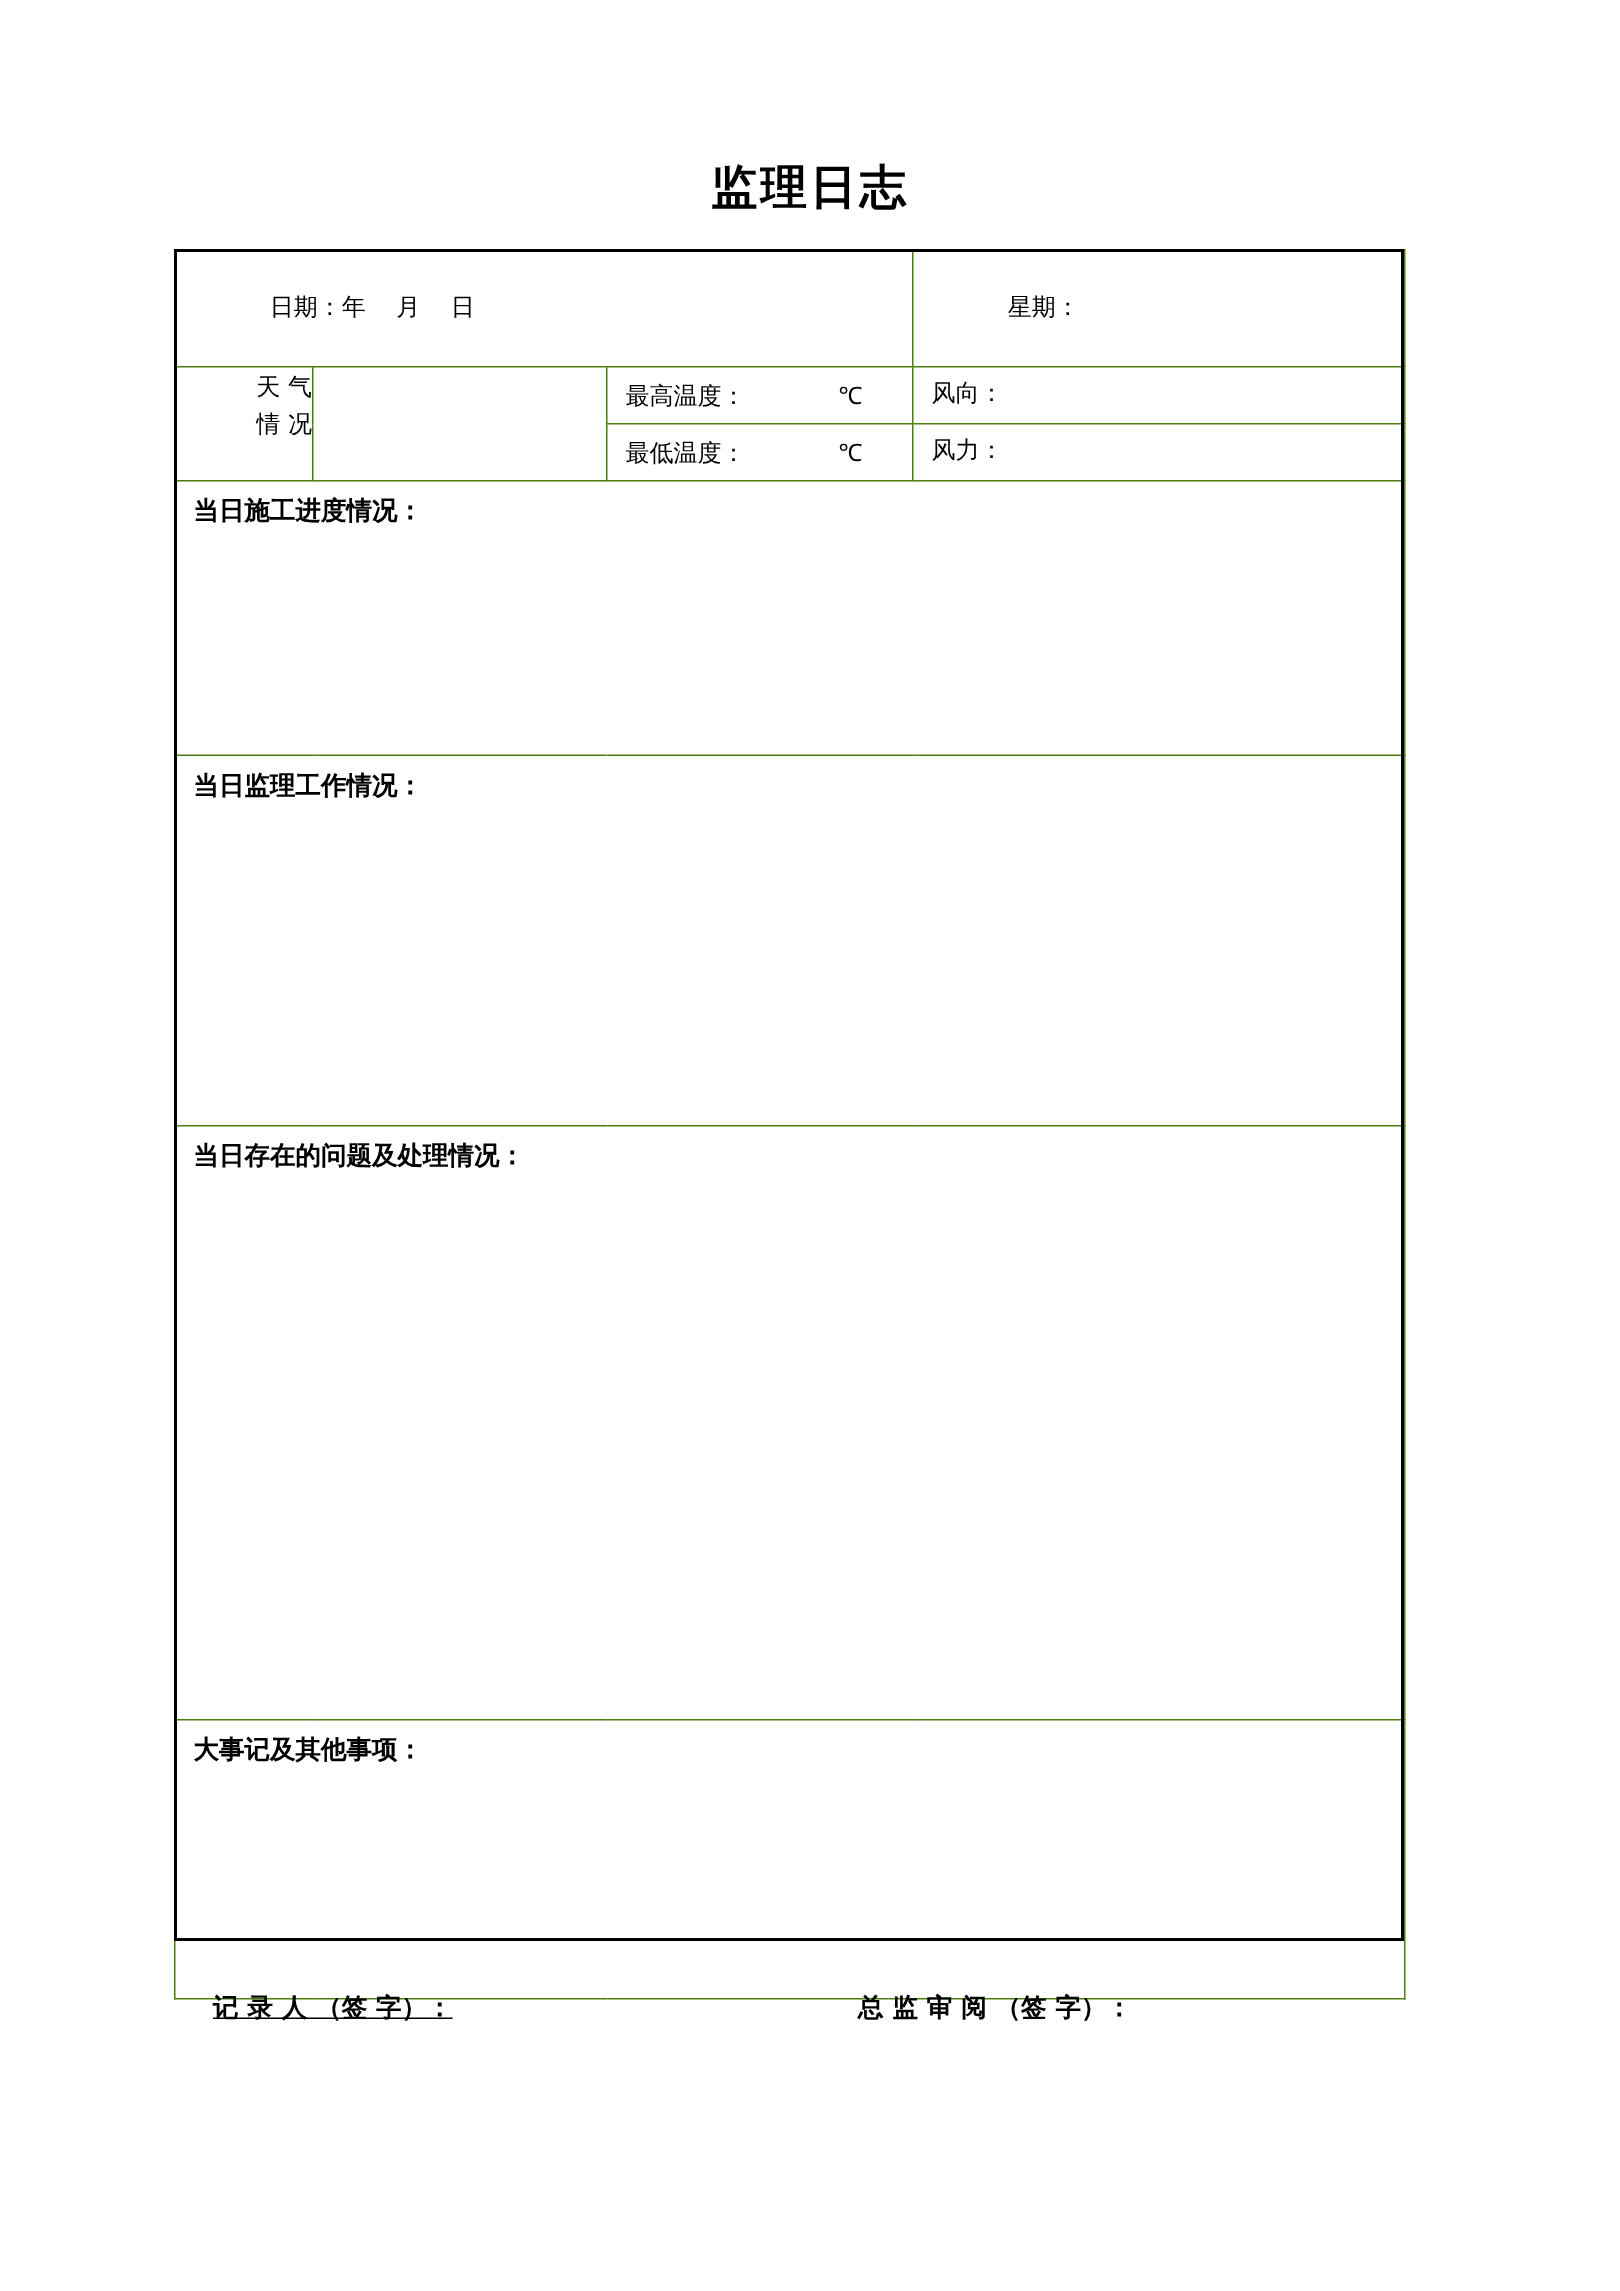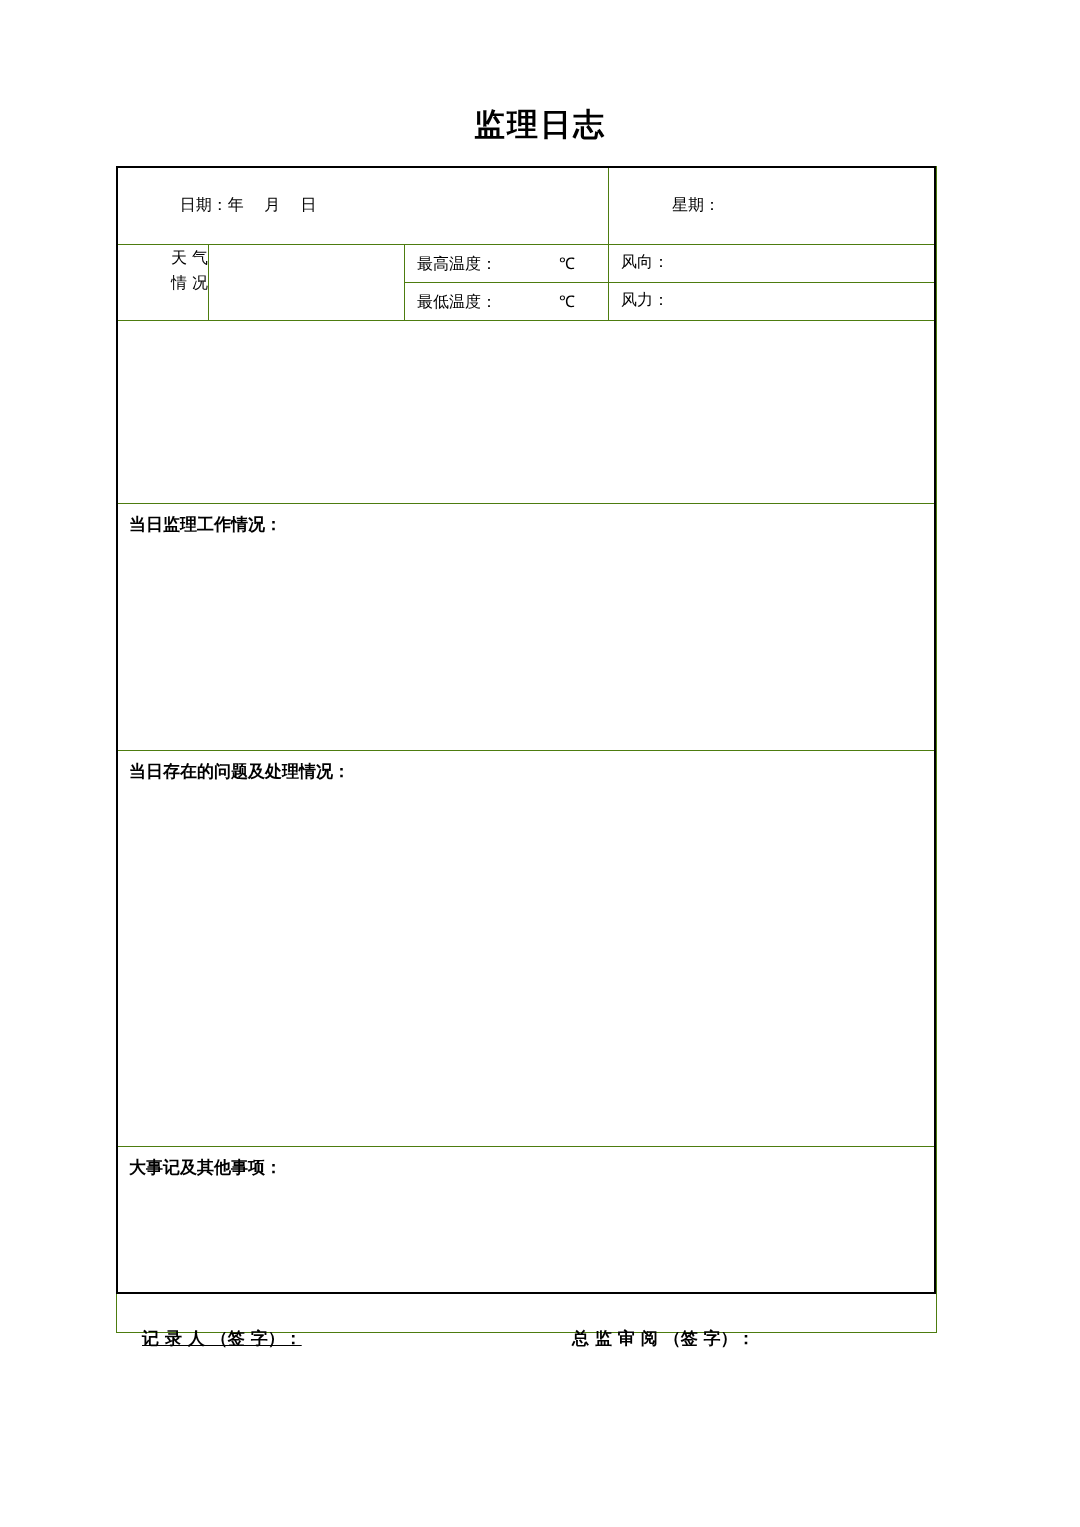--- a/index.html
+++ b/index.html
@@ -178,20 +178,21 @@
       </td>
       <td style="height:37px">
         <div class="temp-cell">
           <span>风力：</span><span></span>
         </div>
       </td>
     </tr>
 
     <tr>
       <td colspan="4" style="height:182px">
+        <div class="sec-title">当日施工进度情况：</div>
         <div class="cell-pad sec-body"></div>
       </td>
     </tr>
 
     <tr>
       <td colspan="4" style="height:246px">
         <div class="sec-title">当日监理工作情况：</div>
         <div class="cell-pad sec-body"></div>
       </td>
     </tr>

